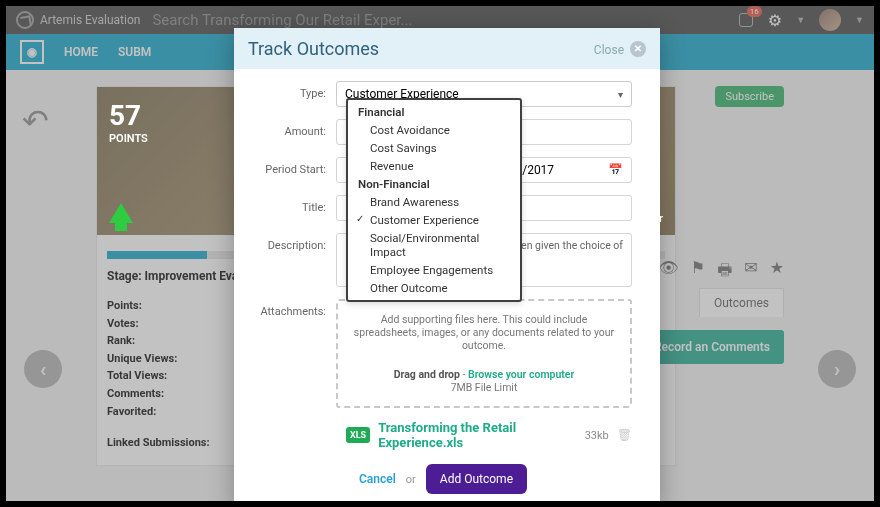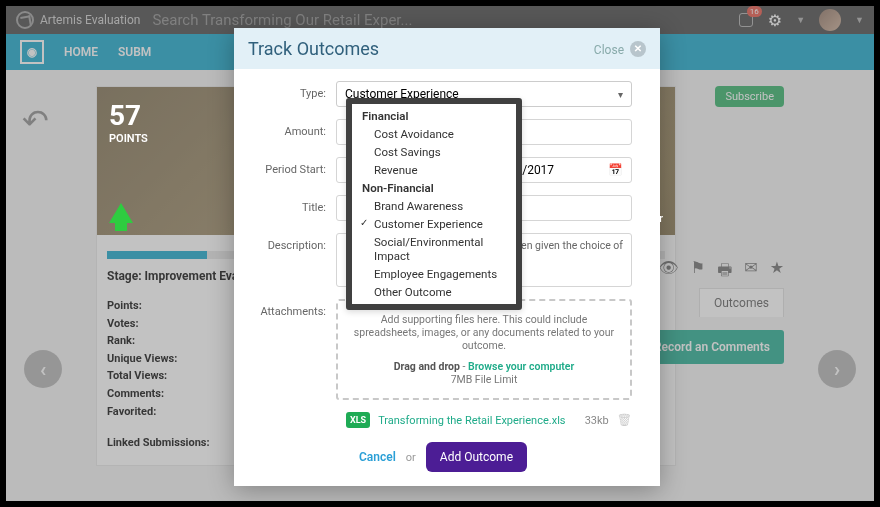--- a/index.html
+++ b/index.html
@@ -55,28 +55,28 @@
 .input-box{border:1px solid #d5d5d5;border-radius:3px;padding:5px 8px;font-size:12px;background:#fff}
 .date-row{display:flex;gap:8px;align-items:center}
 .date-box{border:1px solid #d5d5d5;border-radius:3px;padding:5px 8px;font-size:12px;display:flex;align-items:center;gap:6px;flex:1}
 .cal-icon{color:#888;font-size:12px}
 .desc-box{border:1px solid #d5d5d5;border-radius:3px;padding:5px 8px;font-size:10.5px;background:#fff;color:#666;height:54px}
 .dropzone{border:2px dashed #c8c8c8;border-radius:3px;padding:12px;text-align:center;font-size:10.5px;color:#777}
 .browse{color:#1fab89;font-weight:600}
 .dd-bold{font-weight:700;color:#555}
 .file-row{display:flex;align-items:center;gap:8px;margin-top:10px;margin-left:92px}
 .xls-badge{background:#1fab55;color:#fff;font-size:9px;font-weight:700;padding:3px 4px;border-radius:3px}
-.file-name{color:#1fab89;font-size:11px;font-weight:400;flex:1}
+.file-name{color:#1fab89;font-size:13px;font-weight:700;flex:1}
 .file-size{color:#888;font-size:11px}
 .trash{color:#ccc;font-size:12px}
 .modal-foot{display:flex;align-items:center;justify-content:center;gap:10px;margin-top:14px;font-size:12px}
 .cancel-link{color:#2a9fd6;font-weight:600}
 .or-text{color:#999;font-size:11px}
 .add-btn{background:#4c1d95;color:#fff;padding:8px 14px;border-radius:6px;font-weight:400}
-.dropdown{position:absolute;top:92px;left:340px;width:176px;background:#fff;border:6px solid #404040;border-radius:3px;box-shadow:0 2px 6px rgba(0,0,0,.15);font-size:11.5px;padding:3px 0}
+.dropdown{position:absolute;top:92px;left:340px;width:176px;background:#fff;border:2px solid #404040;border-radius:3px;box-shadow:0 2px 6px rgba(0,0,0,.15);font-size:11.5px;padding:3px 0}
 .dd-group{padding:2px 10px;font-weight:600;color:#333}
 .dd-item{padding:2px 10px 2px 22px;color:#333;cursor:pointer;position:relative}
 .dd-item.selected::before{content:"✓";position:absolute;left:8px;font-size:10px}
 </style>
 </head>
 <body>
 
 <div class="frame">
   <div class="topbar">
     <div class="logo"></div>
@@ -192,21 +192,21 @@
             </div>
           </div>
       </div>
       <div class="row">
         <div class="label">Attachments:</div>
         <div class="field">
           <div class="dropzone">
             <div>Add supporting files here. This could include</div>
             <div>spreadsheets, images, or any documents related to your</div>
             <div>outcome.</div>
-            <div style="margin-top:8px">
+            <div style="margin-top:16px">
               <span class="dd-bold">Drag and drop</span><span> - </span><span class="browse">Browse your computer</span>
             </div>
             <div>7MB File Limit</div>
           </div>
         </div>
       </div>
       <div class="file-row">
         <span class="xls-badge">XLS</span>
         <span class="file-name">Transforming the Retail Experience.xls</span>
         <span class="file-size">33kb</span>

